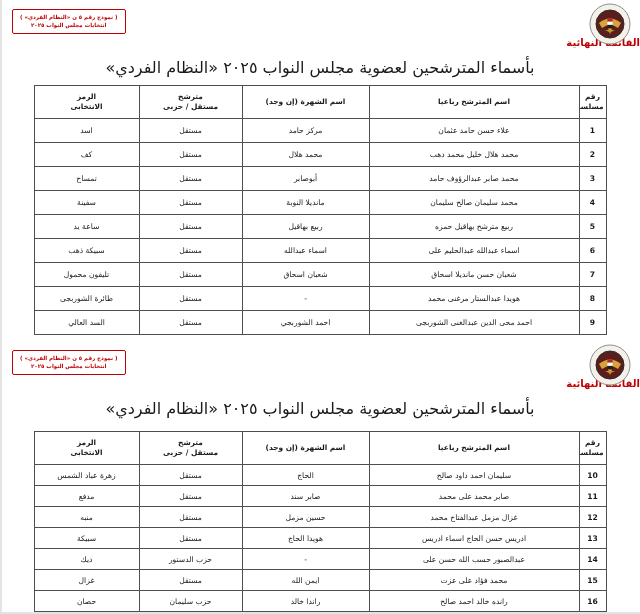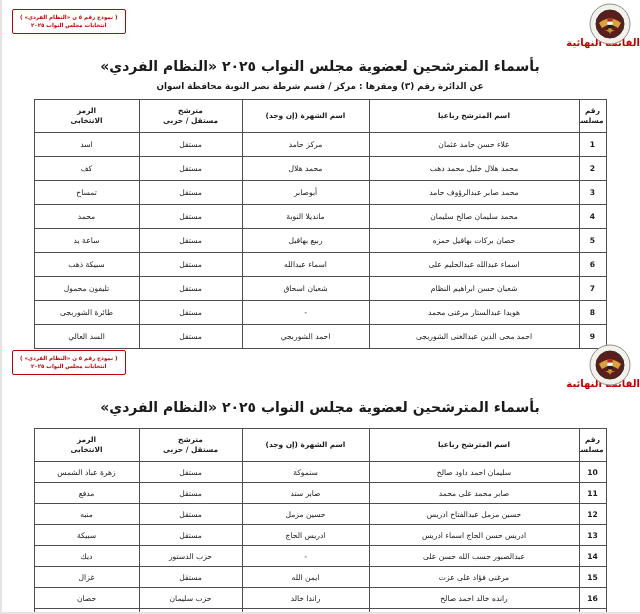--- a/index.html
+++ b/index.html
@@ -15,21 +15,21 @@
   .form-box{
     position:absolute;left:12px;top:9px;border:1.2px solid #c00000;border-radius:2px;
     color:#c00000;font-size:5.5px;line-height:1.5;padding:3px 7px;text-align:center;
     direction:rtl;font-weight:bold;
   }
   .logo-wrap{position:absolute;right:9px;top:3px;}
   .doc-title{
     text-align:right;color:#c00000;font-weight:bold;font-size:10px;
     padding-top:37px;letter-spacing:.5px;
   }
-  .doc-subtitle{text-align:center;font-weight:bold;font-size:14px;margin-top:10px;}
+  .doc-subtitle{text-align:center;font-weight:normal;font-size:16px;margin-top:10px;}
   .doc-district{text-align:center;font-weight:bold;font-size:8.8px;margin-top:7px;}
   table.cand{
     border-collapse:collapse;table-layout:fixed;width:572px;margin:8px auto 0 auto;
     direction:rtl;
   }
   .page-2 table.cand{margin-top:13px;}
   table.cand th,table.cand td{
     border:1px solid #4f4f4f;text-align:center;vertical-align:middle;
     padding:1px 2px;overflow:hidden;
   }
@@ -60,21 +60,20 @@
       <path d="M10 20 Q21 11 32 20 L29 25 Q21 19 13 25 Z" fill="#d8a33c"></path>
       <rect x="18.4" y="15.5" width="5.2" height="3.2" fill="#b32424"></rect>
       <rect x="18.4" y="18.7" width="5.2" height="3.2" fill="#ffffff"></rect>
       <rect x="18.4" y="21.9" width="5.2" height="3.2" fill="#1f1f1f"></rect>
       <path d="M19 25.5 L21 31 L23 25.5 Z" fill="#d8a33c"></path>
       <path d="M16 27 L26 27 L21 29.5 Z" fill="#c29134"></path>
     </svg>
   </div>
   <div class="doc-title">القائمة النهائية</div>
   <div class="doc-subtitle">بأسماء المترشحين لعضوية مجلس النواب ٢٠٢٥ «النظام الفردي»</div>
-  <div class="doc-district">عن الدائرة رقم (٣)   ومقرها : مركز / قسم شرطة نصر النوبة   محافظة اسوان</div>
 
   <table class="cand">
     <colgroup>
       <col class="c-serial">
         <col class="c-name">
         <col class="c-shohra">
         <col class="c-party">
         <col class="c-symbol">
     </colgroup>
     <thead>
@@ -109,39 +108,39 @@
           <td class="col-name">محمد صابر عبدالرؤوف حامد</td>
           <td class="col-shohra">أبوصابر</td>
           <td class="col-party">مستقل</td>
           <td class="col-symbol">تمساح</td>
         </tr>
         <tr>
           <td class="col-serial">4</td>
           <td class="col-name">محمد سليمان صالح سليمان</td>
           <td class="col-shohra">مانديلا النوبة</td>
           <td class="col-party">مستقل</td>
-          <td class="col-symbol">محمد</td>
+          <td class="col-symbol">سفينة</td>
         </tr>
         <tr>
           <td class="col-serial">5</td>
-          <td class="col-name">حصان بركات بهاقيل حمزه</td>
+          <td class="col-name">ربيع مترشح بهاقيل حمزه</td>
           <td class="col-shohra">ربيع بهاقيل</td>
           <td class="col-party">مستقل</td>
           <td class="col-symbol">ساعة يد</td>
         </tr>
         <tr>
           <td class="col-serial">6</td>
           <td class="col-name">اسماء عبدالله عبدالحليم على</td>
           <td class="col-shohra">اسماء عبدالله</td>
           <td class="col-party">مستقل</td>
           <td class="col-symbol">سبيكة ذهب</td>
         </tr>
         <tr>
           <td class="col-serial">7</td>
-          <td class="col-name">شعبان حسن ابراهيم النظام</td>
+          <td class="col-name">شعبان حسن مانديلا اسحاق</td>
           <td class="col-shohra">شعبان اسحاق</td>
           <td class="col-party">مستقل</td>
           <td class="col-symbol">تليفون محمول</td>
         </tr>
         <tr>
           <td class="col-serial">8</td>
           <td class="col-name">هويدا عبدالستار مرغنى محمد</td>
           <td class="col-shohra">-</td>
           <td class="col-party">مستقل</td>
           <td class="col-symbol">طائرة الشوربجى</td>
@@ -194,55 +193,55 @@
           <th>مترشح
 مستقل / حزبى</th>
           <th>الرمز
 الانتخابى</th>
         </tr>
       </thead>
     <tbody>
         <tr>
           <td class="col-serial">10</td>
           <td class="col-name">سليمان احمد داود صالح</td>
-          <td class="col-shohra">سنموكة</td>
+          <td class="col-shohra">الحاج</td>
           <td class="col-party">مستقل</td>
           <td class="col-symbol">زهرة عباد الشمس</td>
         </tr>
         <tr>
           <td class="col-serial">11</td>
           <td class="col-name">صابر محمد على محمد</td>
           <td class="col-shohra">صابر سند</td>
           <td class="col-party">مستقل</td>
           <td class="col-symbol">مدفع</td>
         </tr>
         <tr>
           <td class="col-serial">12</td>
-          <td class="col-name">حسين مزمل عبدالفتاح ادريس</td>
+          <td class="col-name">غزال مزمل عبدالفتاح محمد</td>
           <td class="col-shohra">حسين مزمل</td>
           <td class="col-party">مستقل</td>
           <td class="col-symbol">منبه</td>
         </tr>
         <tr>
           <td class="col-serial">13</td>
           <td class="col-name">ادريس حسن الحاج اسماء ادريس</td>
-          <td class="col-shohra">ادريس الحاج</td>
+          <td class="col-shohra">هويدا الحاج</td>
           <td class="col-party">مستقل</td>
           <td class="col-symbol">سبيكة</td>
         </tr>
         <tr>
           <td class="col-serial">14</td>
           <td class="col-name">عبدالصبور حسب الله حسن على</td>
           <td class="col-shohra">-</td>
           <td class="col-party">حزب الدستور</td>
           <td class="col-symbol">ديك</td>
         </tr>
         <tr>
           <td class="col-serial">15</td>
-          <td class="col-name">مرغنى فؤاد على عزت</td>
+          <td class="col-name">محمد فؤاد على عزت</td>
           <td class="col-shohra">ايمن الله</td>
           <td class="col-party">مستقل</td>
           <td class="col-symbol">غزال</td>
         </tr>
         <tr>
           <td class="col-serial">16</td>
           <td class="col-name">رانده خالد احمد صالح</td>
           <td class="col-shohra">راندا خالد</td>
           <td class="col-party">حزب سليمان</td>
           <td class="col-symbol">حصان</td>

